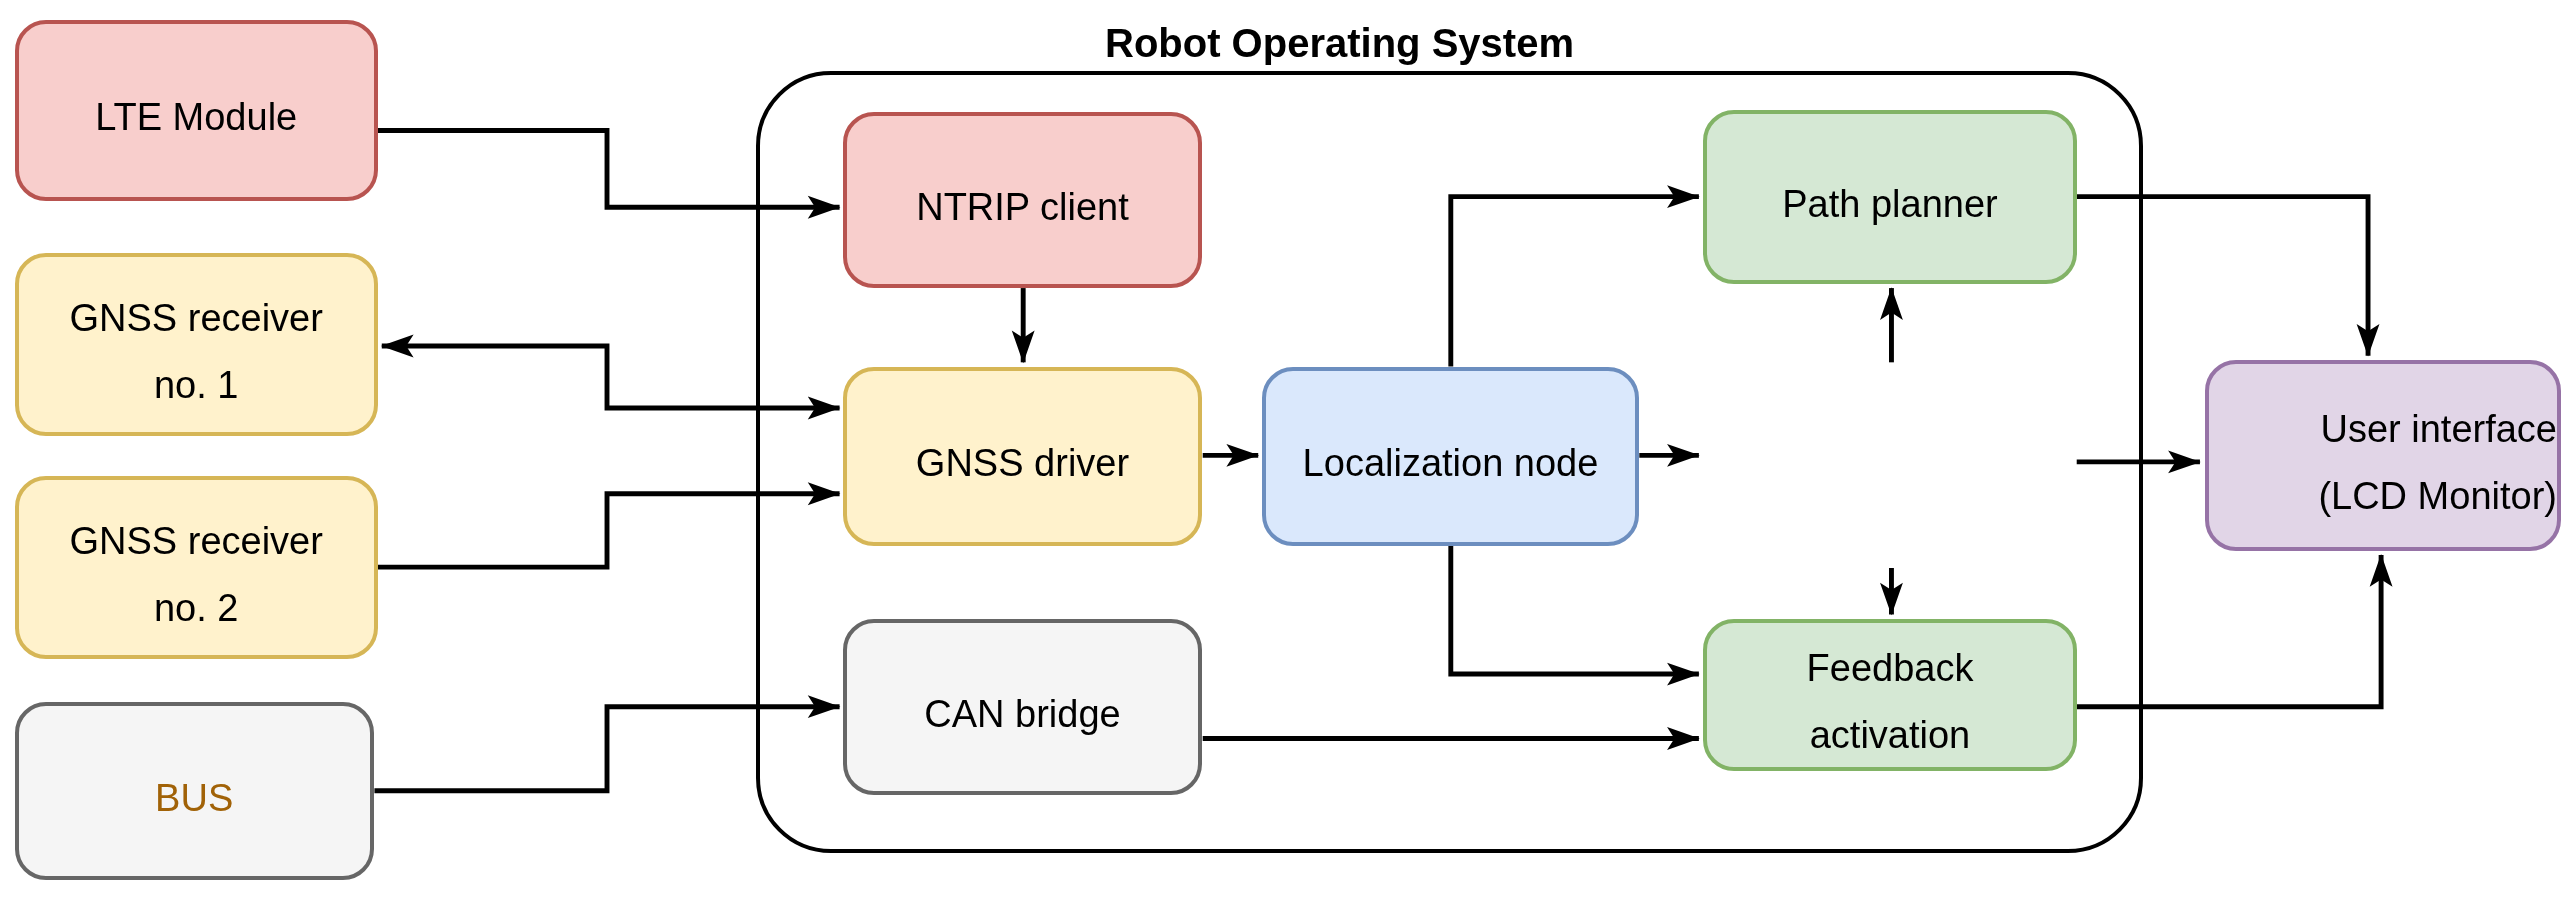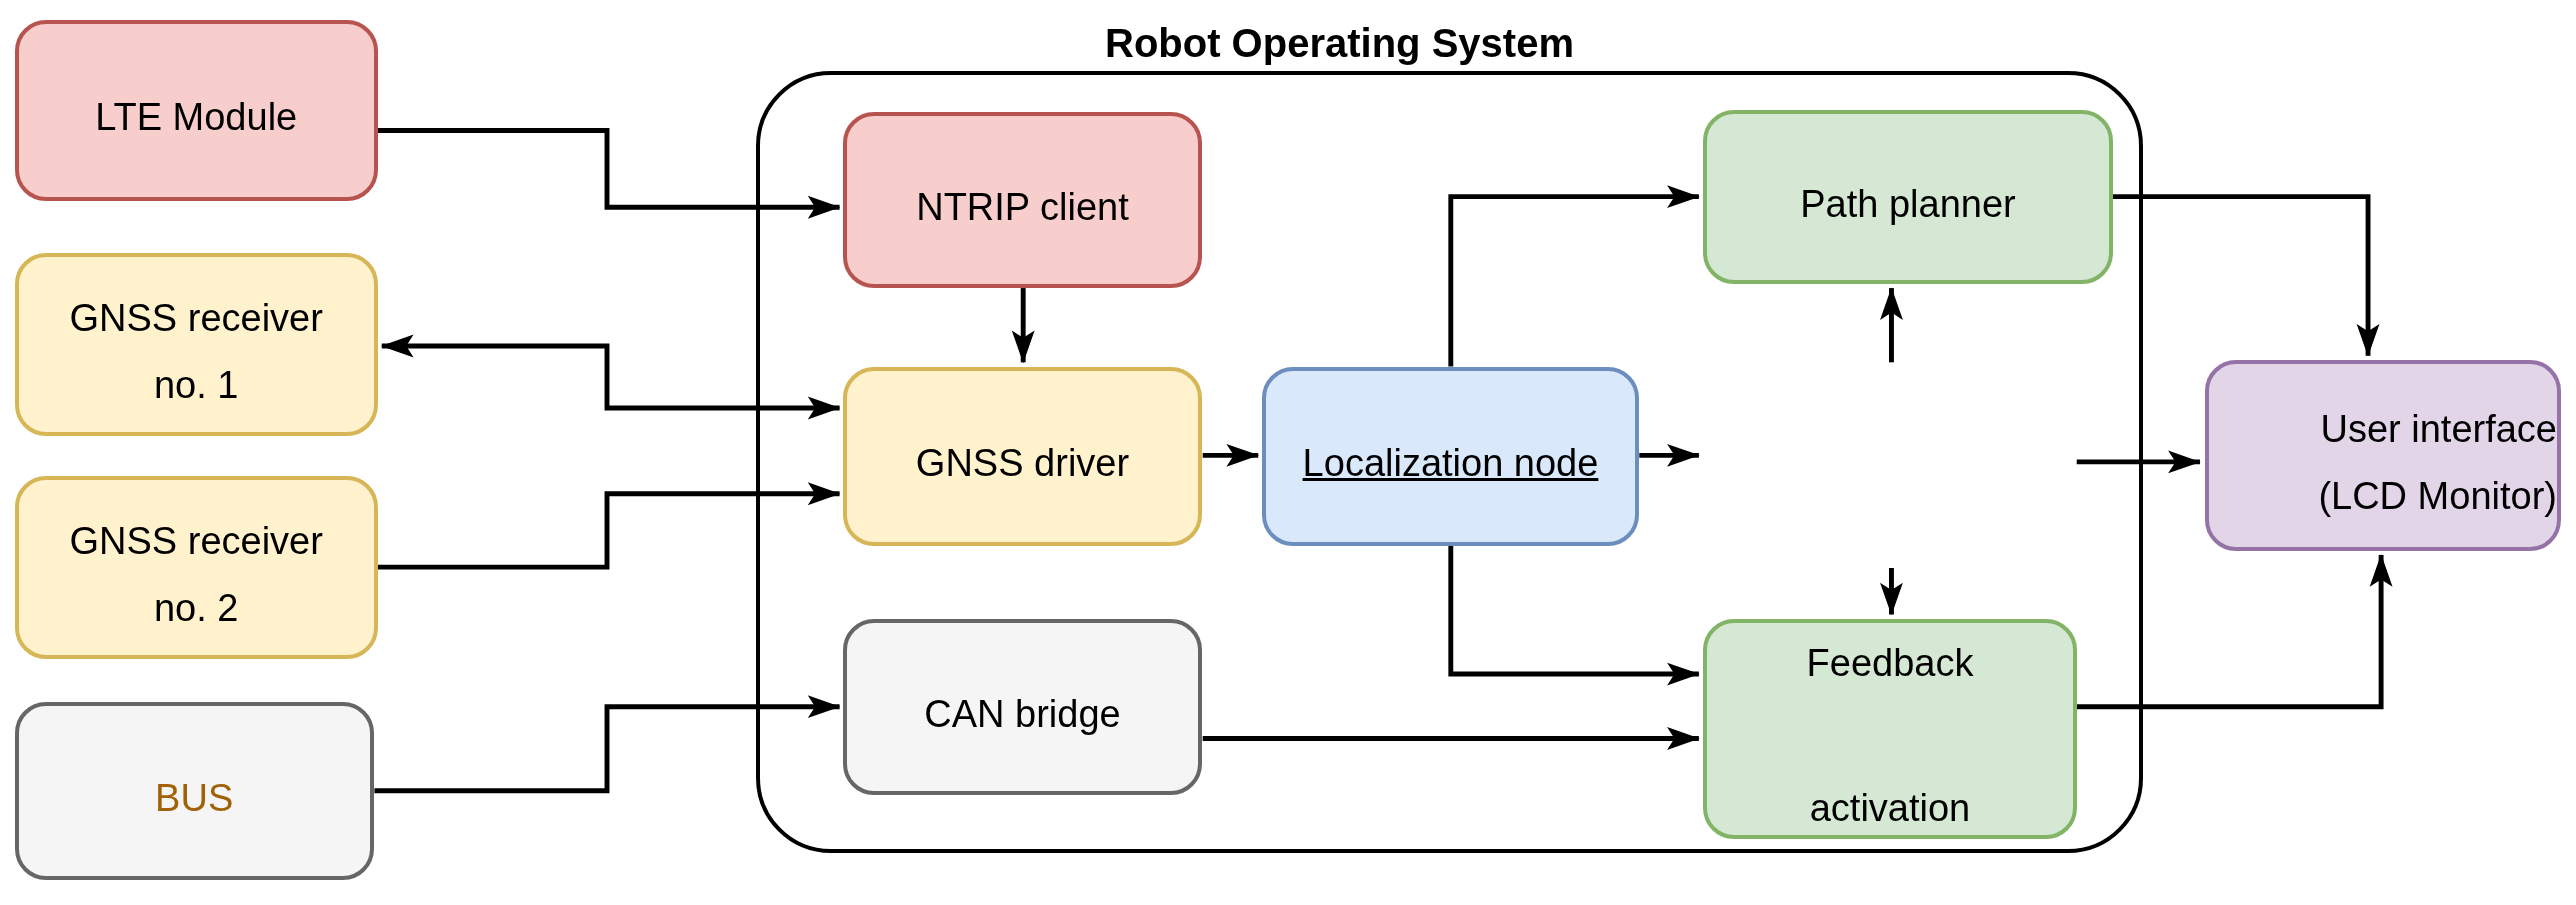--- a/index.html
+++ b/index.html
@@ -66,24 +66,24 @@
     white-space: nowrap;
   }
   
   .n-lte   { left: 14.7px;   top: 20.4px;  width: 363px; height: 181px; }
   .n-g1    { left: 14.7px;   top: 253px; width: 363px; height: 183px; }
   .n-g2    { left: 14.7px;   top: 476px; width: 363px; height: 183px; }
   .n-bus   { left: 14.7px;   top: 702px; width: 359px; height: 178px; }
   .n-ntrip { left: 843px; top: 112px; width: 359px; height: 176px; }
   .n-drv   { left: 843px; top: 367px; width: 359px; height: 179px; }
   .n-loc   { left: 1262px; top: 367px; width: 377px; height: 179px; }
-  .n-path  { left: 1703px; top: 110px; width: 410px; height: 174px; }
+  .n-path  { left: 1703px; top: 110px; width: 374px; height: 174px; }
   .n-sys   { left: 1703px; top: 363px; width: 374px; height: 206px; }
   .n-can   { left: 843px; top: 619px; width: 359px; height: 176px; }
-  .n-fb    { left: 1703px; top: 619px; width: 374px; height: 220px; justify-content: space-between; }
+  .n-fb    { left: 1703px; top: 619px; width: 374px; height: 152px; }
   .n-ui    { left: 2205px; top: 360px; width: 356px; height: 191px; align-items: flex-end; }
 </style>
 </head>
 <body>
 
 <div class="stage">
 
   <svg class="edges" viewBox="0 0 3155 1109" aria-hidden="true">
     <defs>
       <marker id="arrow" markerUnits="userSpaceOnUse" markerWidth="46" markerHeight="34" refX="41" refY="16" orient="auto-start-reverse">
@@ -130,21 +130,21 @@
   </div>
 
   <div class="node n-drv" style="background-color: rgb(255, 242, 204); border-color: rgb(214, 182, 86); color: rgb(0, 0, 0);">
     <span>GNSS driver</span>
   </div>
 
   <div class="node n-ntrip" style="background-color: rgb(248, 206, 204); border-color: rgb(184, 84, 80); color: rgb(0, 0, 0);">
     <span>NTRIP client</span>
   </div>
 
-  <div class="node n-loc" style="background-color: rgb(218, 232, 252); border-color: rgb(108, 142, 191); color: rgb(0, 0, 0); text-decoration: underline;">
+  <div class="node n-loc" style="background-color: rgb(218, 232, 252); border-color: rgb(108, 142, 191); color: rgb(0, 0, 0);">
     <span>Localization node</span>
   </div>
 
   <div class="node n-path" style="background-color: rgb(213, 232, 212); border-color: rgb(130, 179, 102); color: rgb(0, 0, 0);">
     <span>Path planner</span>
   </div>
 
 
   <div class="node n-can" style="background-color: rgb(245, 245, 245); border-color: rgb(102, 102, 102); color: #000000;">
     <span>CAN bridge</span>

